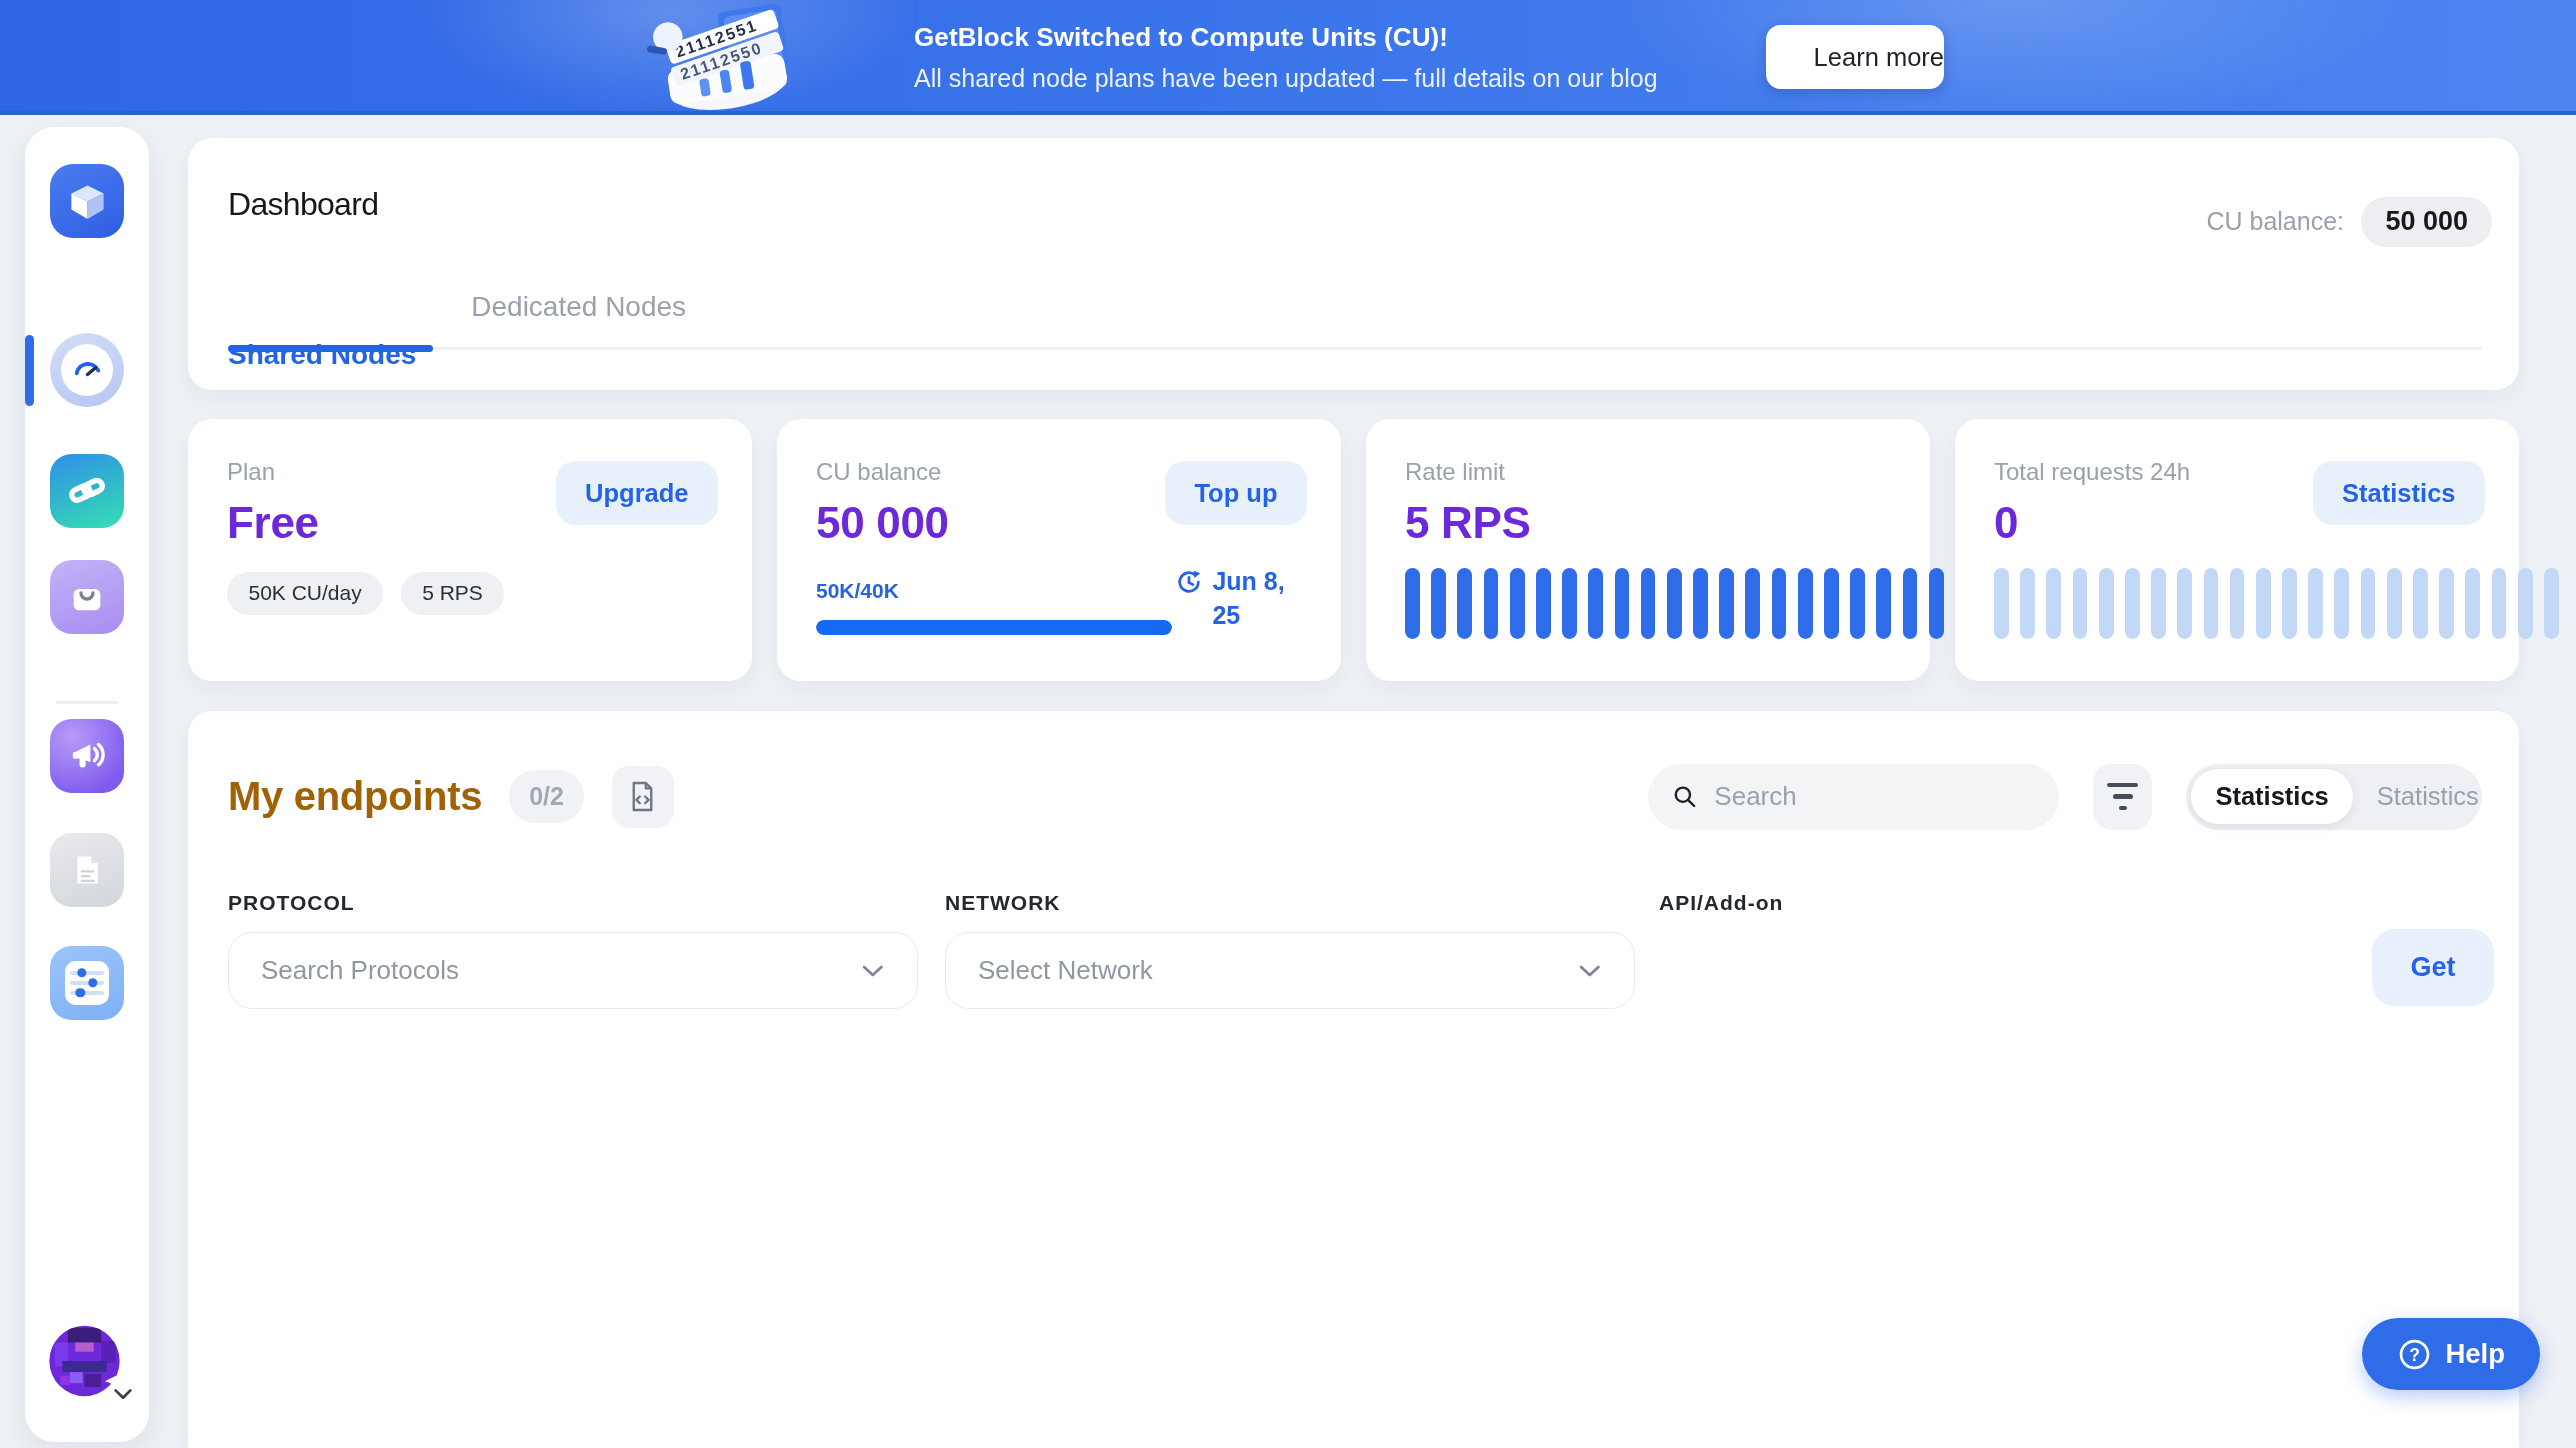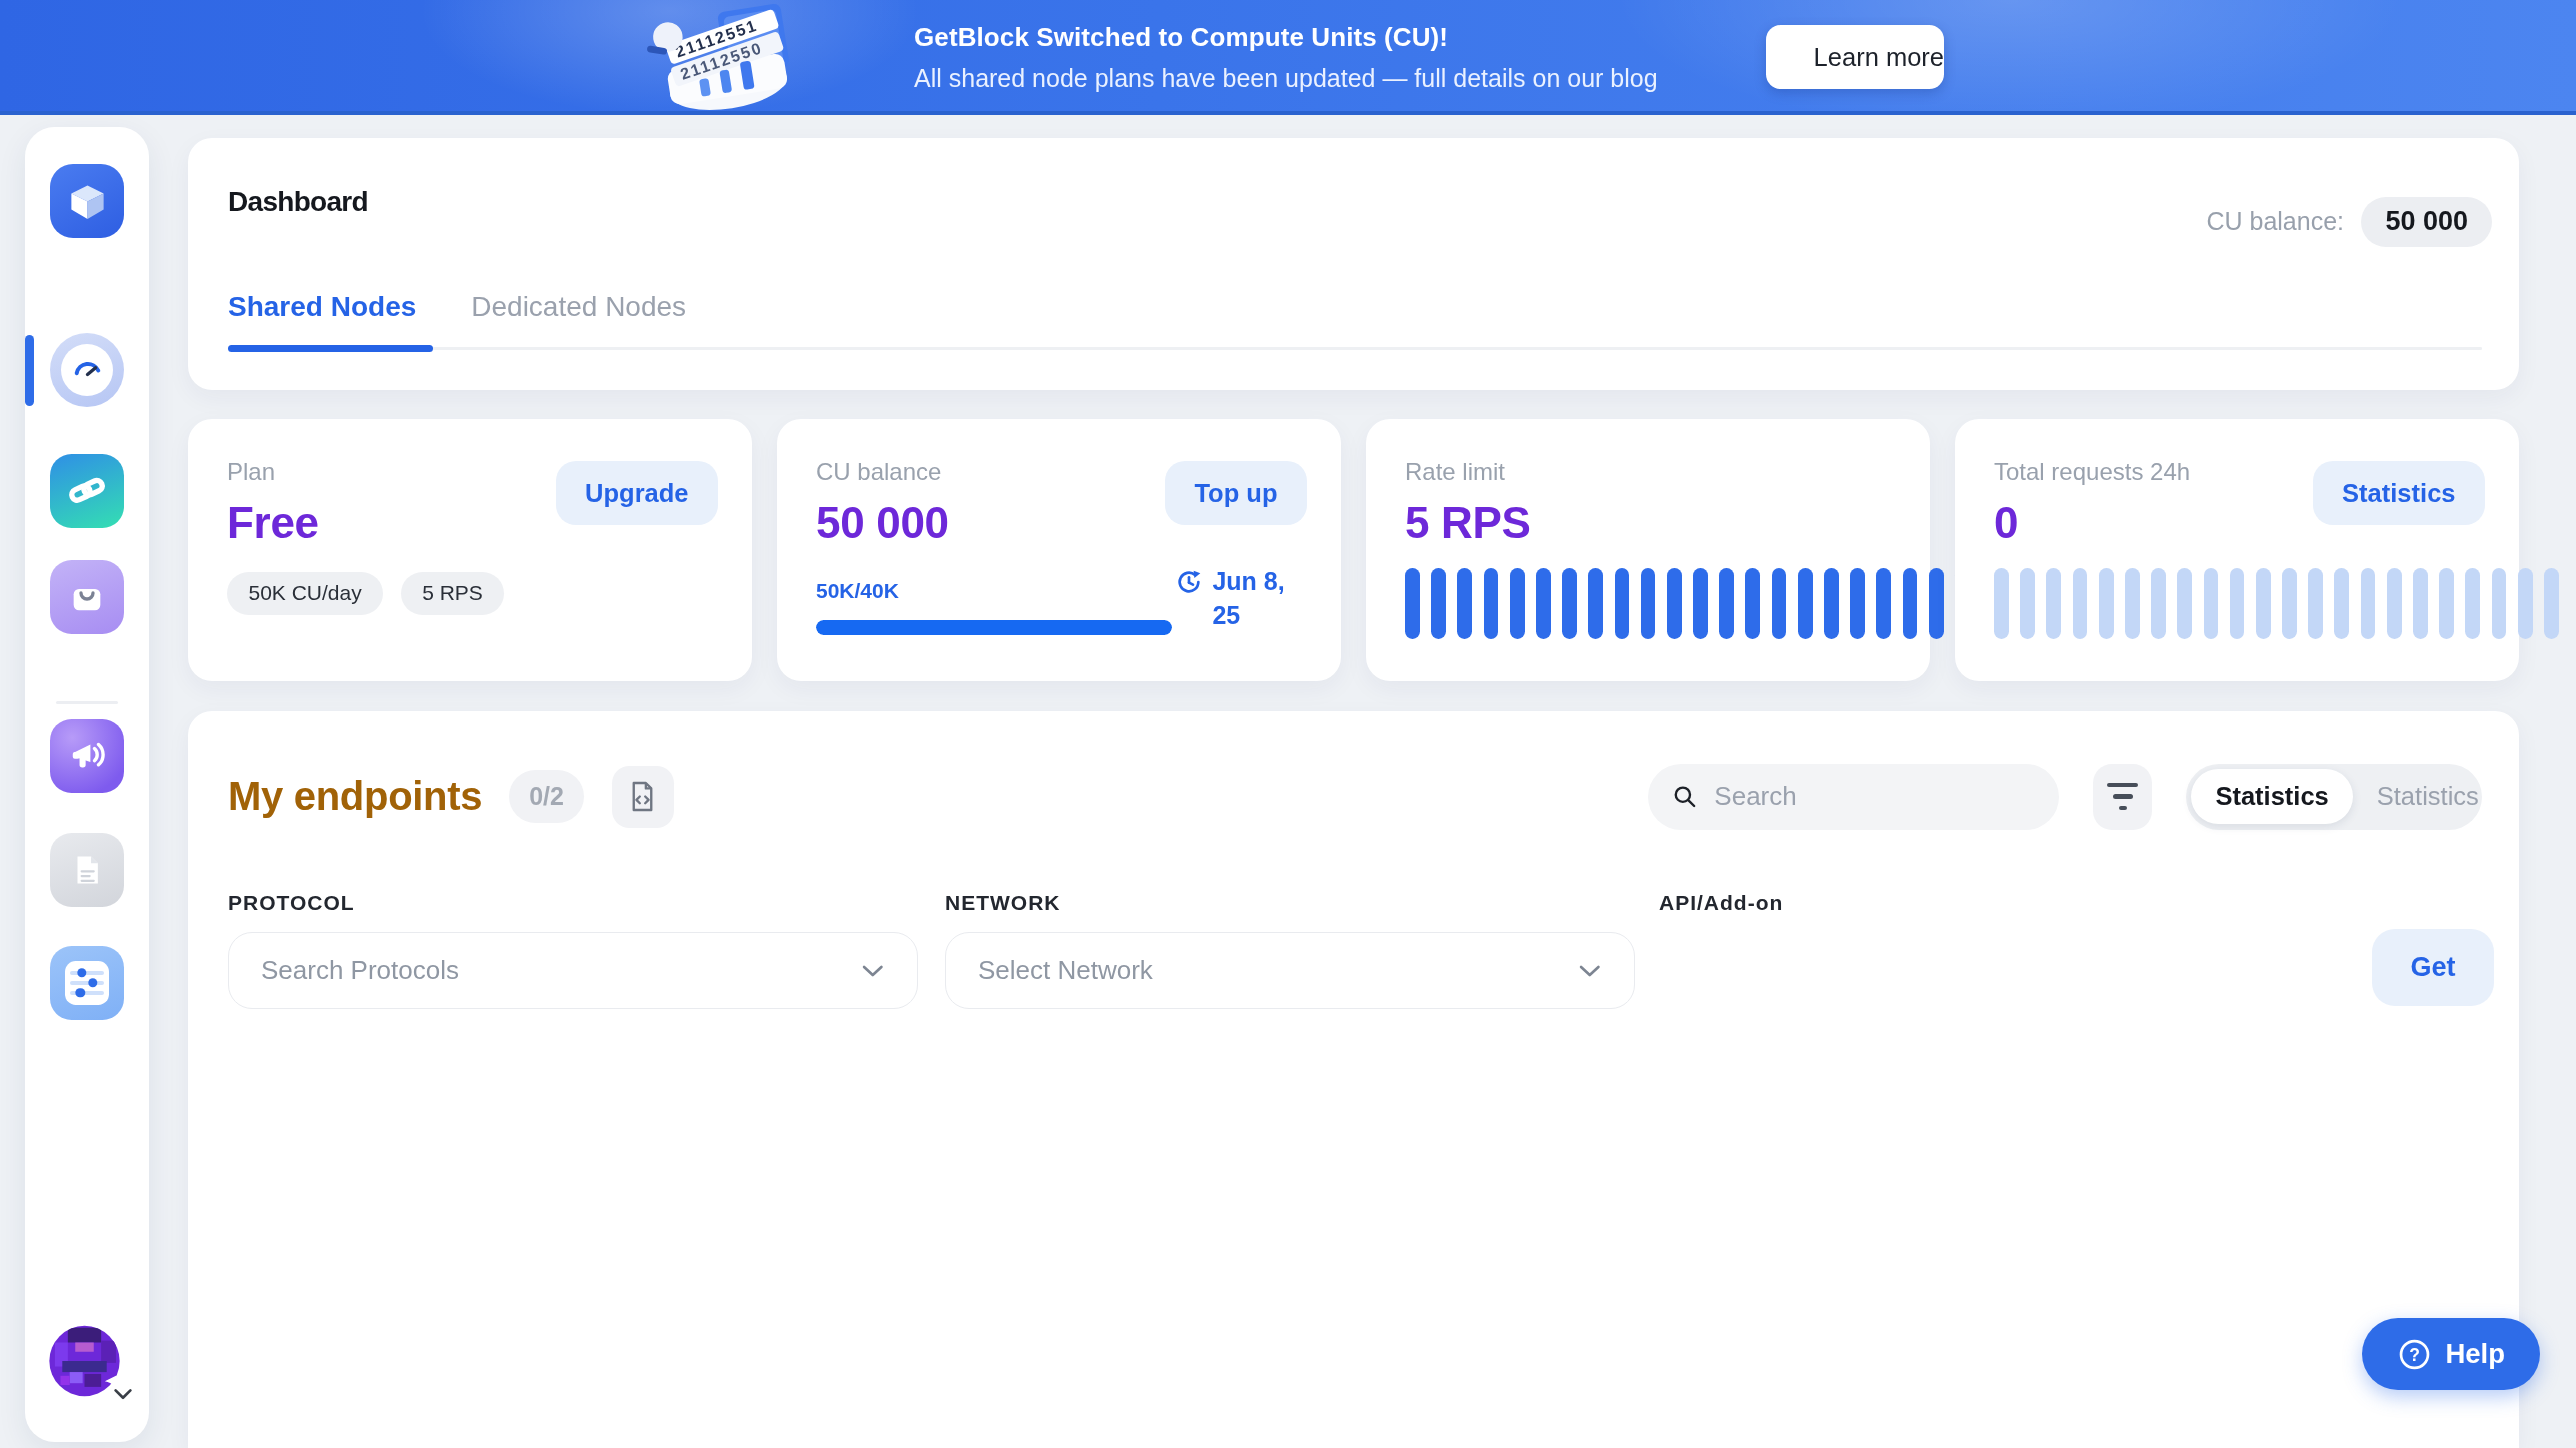--- a/index.html
+++ b/index.html
@@ -54,27 +54,27 @@
   .icon-docs      { top:706px; background:linear-gradient(160deg,#e8eaee,#d2d5db); }
   .icon-sliders   { top:819px; background:linear-gradient(160deg,#9cc4f9,#7fb0f6); }
   .icon-sliders .sl-inner { width:44px; height:44px; background:#fff; border-radius:10.7px; display:flex; flex-direction:column; justify-content:center; gap:6.7px; padding:0 5.4px; }
   .sl-row { position:relative; height:3.4px; background:#cfe0fb; border-radius:2px; }
   .sl-dot { position:absolute; top:50%; transform:translate(-50%,-50%); width:9.4px; height:9.4px; border-radius:50%; background:#2e6ce8; }
   .avatar-wrap { position:absolute; left:50%; transform:translateX(-50%); top:1197px; width:79px; height:79px; cursor:pointer; }
   .avatar-chevron { position:absolute; right:-8px; bottom:1.3px; }
   
   .card { background:#fff; border-radius:24px; box-shadow:0 8px 24px rgba(30,45,90,.05); position:absolute; }
   .header-card { left:188px; top:138px; width:2331px; height:252px; }
-  .page-title { position:absolute; left:40px; top:48px; font-size:28px; font-weight:700; letter-spacing:-0.7px; color:#15181e; }
+  .page-title { position:absolute; left:40px; top:48px; font-size:32px; font-weight:400; letter-spacing:-0.7px; color:#15181e; }
   .cu-top { position:absolute; right:27px; top:59px; display:flex; align-items:center; gap:17.4px; }
   .cu-top-label { font-size:25px; color:#98a0ac; font-weight:500; }
   .cu-top-pill { background:#eceef2; border-radius:29.5px; padding:9.4px 24px; font-size:27px; font-weight:700; color:#15181e; }
   .tabs { position:absolute; left:40px; top:153px; display:flex; gap:55px; }
   .tab { font-size:28px; font-weight:600; cursor:pointer; }
-  .tab.active { color:#2563e6; }
+  .tab.active { color:#2563e6;margin-top:48px; }
   .tab.inactive { color:#9aa1ad; font-weight:500; }
   .tabs-underline { position:absolute; left:40px; right:37px; top:209px; height:2.7px; background:#eef0f3; border-radius:1.3px; }
   .tab-active-bar { position:absolute; left:40px; top:207px; width:205px; height:7.4px; background:#2563e6; border-radius:4px; }
   
   .stat-card { top:419px; width:564px; height:262px; }
   .stat-label { position:absolute; left:39px; top:39px; font-size:24px; font-weight:500; color:#99a1ad; }
   .stat-value { position:absolute; left:39px; top:79px; font-size:44px; font-weight:700; color:#6d28d9; letter-spacing:-0.3px; }
   .stat-btn {
     position:absolute; right:34px; top:42px; height:64px; padding:0 29.5px;
     background:#e8f0fb; border:none; border-radius:20px; cursor:pointer;

